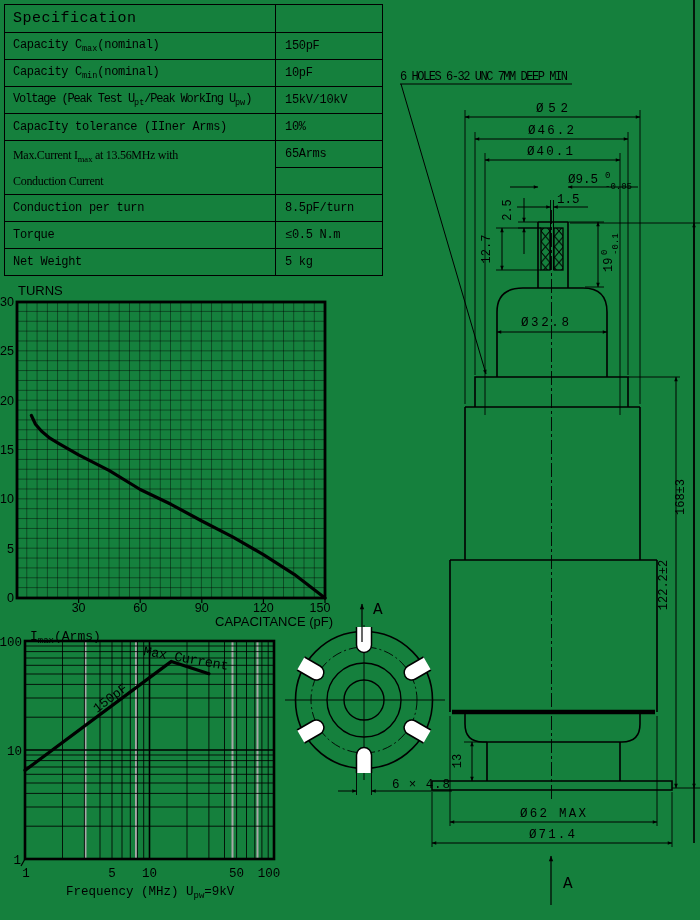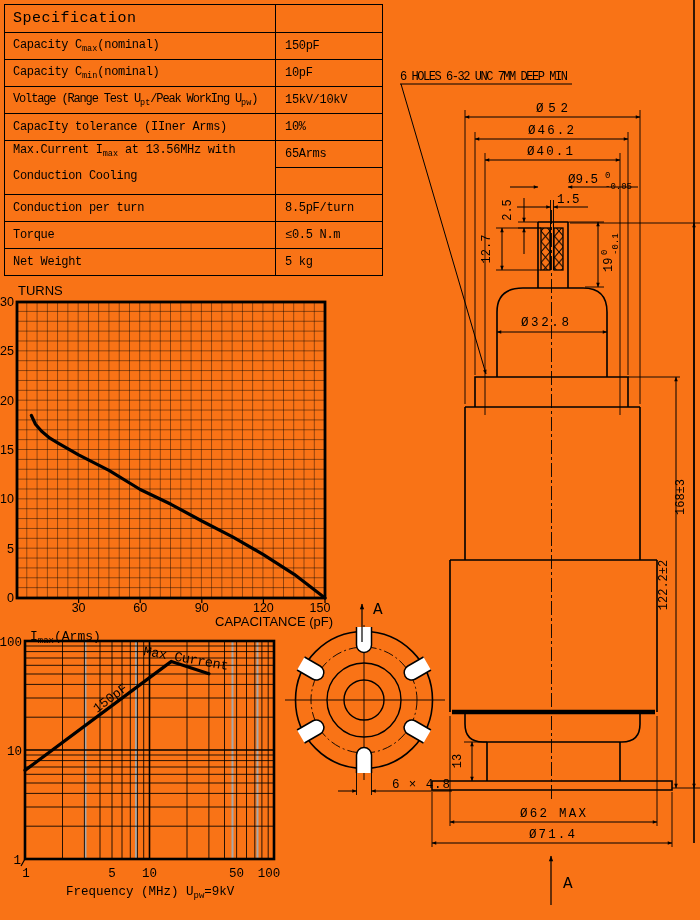--- a/index.html
+++ b/index.html
@@ -1,26 +1,26 @@
 <!DOCTYPE html>
 <html><head>
 <meta charset="utf-8">
 <style>
   html,body{margin:0;padding:0;background:#fff;}
-  #page{position:relative;width:700px;height:920px;background:#f97316;overflow:hidden;
+  #page{position:relative;width:700px;height:920px;background:#15803d;overflow:hidden;
         font-family:"Liberation Mono",monospace;color:#000;}
   
   #spec{position:absolute;left:4px;top:4px;border-collapse:collapse;}
   #spec td{border:1.6px solid #000;padding:0 0 0 8px;vertical-align:middle;
            font-size:12px;letter-spacing:-0.3px;white-space:nowrap;height:26px;}
   #spec td.hdr{font-size:15px;letter-spacing:0.5px;height:27px;}
   #spec td.val{padding-left:9px;}
   #spec .squeeze{letter-spacing:-1.15px;}
   #spec sub{font-size:8.5px;letter-spacing:0;}
-  #spec .mline div{height:26px;line-height:16px;}
+  #spec .mline div{height:26px;line-height:26px;font-family:Liberation Serif, serif;}
   
   svg{position:absolute;}
   .sans{font-family:"Liberation Sans",sans-serif;}
   .cad{font-family:"Liberation Mono",monospace;}
   text{fill:#000;}
   .dim{stroke:#000;stroke-width:1;marker-start:url(#arw);marker-end:url(#arw);}
   .dime{stroke:#000;stroke-width:1;marker-end:url(#arw);}
   .ext{stroke:#000;stroke-width:0.9;}
   .obj{stroke:#000;stroke-width:1.6;fill:none;}
 </style>
@@ -37,31 +37,31 @@
     </tr>
     <tr>
       <td><span>Capacity C</span><sub>max</sub><span>(nominal)</span></td>
       <td class="val">150pF</td>
     </tr>
     <tr>
       <td><span>Capacity C</span><sub>min</sub><span>(nominal)</span></td>
       <td class="val">10pF</td>
     </tr>
     <tr>
-      <td class="squeeze"><span>Voltage (Range Test U</span><sub>pt</sub><span>/Peak WorkIng U</span><sub>pw</sub><span>)</span></td>
+      <td class="squeeze"><span>Voltage (Peak Test U</span><sub>pt</sub><span>/Peak WorkIng U</span><sub>pw</sub><span>)</span></td>
       <td class="val">15kV/10kV</td>
     </tr>
     <tr>
       <td><span>CapacIty tolerance (IIner Arms)</span></td>
       <td class="val">10%</td>
     </tr>
     <tr>
       <td rowspan="2" class="mline">
         <div><span>Max.Current I</span><sub>max</sub><span> at 13.56MHz with</span></div>
-        <div><span>Conduction Cooling</span></div>
+        <div><span>Conduction Current</span></div>
       </td>
       <td class="val">65Arms</td>
     </tr>
     <tr>
       <td class="val"></td>
     </tr>
     <tr>
       <td><span>Conduction per turn</span></td>
       <td class="val">8.5pF/turn</td>
     </tr>

